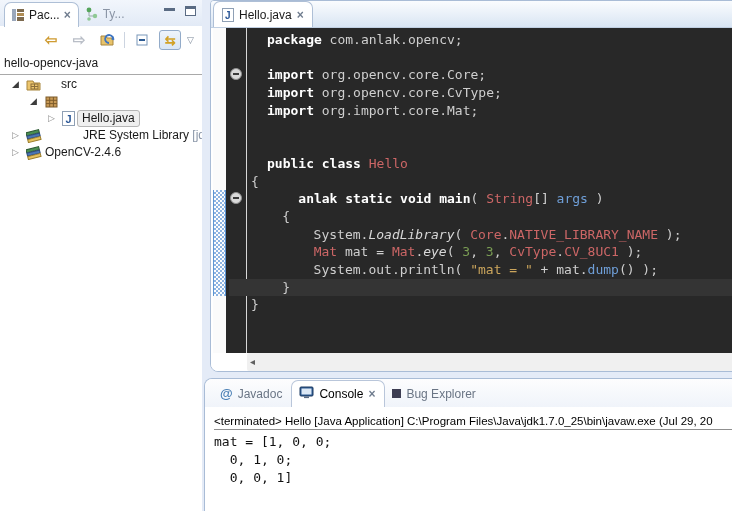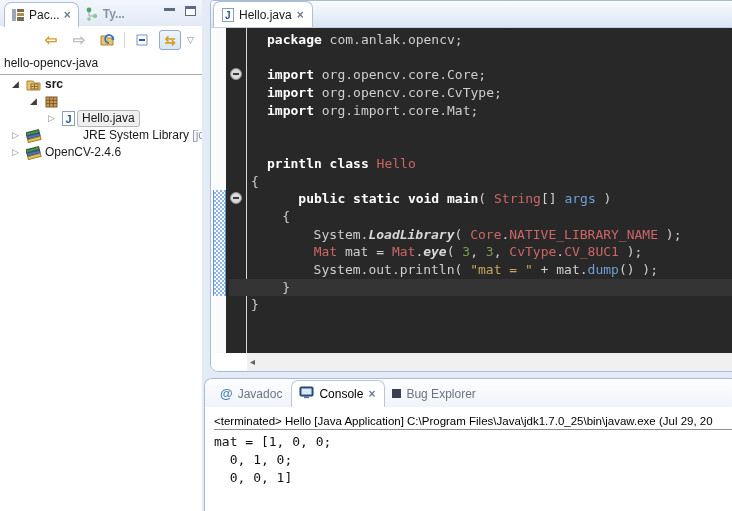--- a/index.html
+++ b/index.html
@@ -9,21 +9,21 @@
     font-family:"Liberation Sans", sans-serif;
     background:var(--win-bg,#e4ebf7);
     font-size:12px; color:#1a1a1a;
   }
   
   .left-panel { position:absolute; left:0; top:0; width:202px; height:511px;
     background:linear-gradient(#f2f6fc,#e2eaf6 26px, #fff 26px); }
   .lp-tabrow { display:flex; align-items:flex-end; height:27px; padding-left:4px; position:relative; }
   .lp-tab { display:flex; align-items:center; gap:4px; padding:4px 7px 5px 6px;
     border:1px solid #aebfd6; border-bottom:none; border-radius:7px 7px 0 0; background:#fff; height:25px; }
-  .lp-tab.inactive { border:none; background:transparent; color:#8a94a5;font-weight:bold; }
+  .lp-tab.inactive { border:none; background:transparent; color:#8a94a5; }
   .lp-winbtns { position:absolute; right:6px; top:6px; display:flex; gap:10px; }
   .btn-min { width:11px; height:9px; border-top:3px solid #5a6b83; margin-top:2px; }
   .btn-max { width:11px; height:10px; border:1px solid #5a6b83; border-top:3px solid #5a6b83; background:#fff; }
   .lp-toolbar { display:flex; justify-content:flex-end; align-items:center; gap:6px;
     padding:4px 8px 4px 0; background:#fff; height:26px; }
   .tb-sep { width:1px; height:16px; background:#ccd4e0; }
   .arrow-glyph { font-size:15px; font-weight:bold; line-height:14px; }
   .tb-btn { display:flex; align-items:center; justify-content:center; width:22px; height:20px; border-radius:3px; }
   .tb-btn.pressed { border:1px solid #93abc9; background:linear-gradient(#eef4fb,#d9e6f5); }
   .lp-tree { background:#fff; padding-top:2px; height:calc(100% - 53px); overflow:hidden; }
@@ -60,21 +60,21 @@
   .ed-code { position:absolute; left:22px; top:0; right:0; height:100%; padding:3px 0 0 3px;
     font-family:"DejaVu Sans Mono", monospace; font-size:13px; }
   .code-line { height:17.7px; line-height:17.7px; white-space:pre; }
   .code-line.current { background:var(--current-line,#343434); margin-left:-22px; padding-left:22px; }
   .tk-k { color:var(--c-keyword,#fff); font-weight:bold;margin-left:16px; }
   .tk-d { color:var(--c-default,#cfcfcf); }
   .tk-cl { color:var(--c-class,#cc6666); }
   .tk-p { color:var(--c-param,#6f9fd8); }
   .tk-s { color:var(--c-string,#cba55c); }
   .tk-n { color:var(--c-number,#7a9d54); }
-  .tk-im { color:#d8d8d8; font-style:italic;font-weight:bold; }
+  .tk-im { color:#d8d8d8; font-style:italic; }
   .ed-hscroll { position:absolute; left:0; right:0; bottom:0; height:18px; background:#fff; display:flex; }
   .hs-track { margin-left:36px; flex:1; background:#f0f0f0; position:relative; border-radius:2px; }
   .hs-arrow { position:absolute; left:3px; top:3px; font-size:10px; color:#606060; }
   
   .bottom-panel { position:absolute; left:204px; top:378px; width:558px; height:133px;
     background:#fff; border:1px solid #a9bcd6; border-bottom:none; border-radius:8px 8px 0 0; overflow:hidden; }
   .bp-tabs { display:flex; align-items:flex-end; height:28px; padding-left:8px;
     background:linear-gradient(#fdfdfe,#f0f4fa); color:#6a7585; position:relative; }
   .bp-tab { display:flex; align-items:center; gap:5px; padding:5px 9px 6px 7px; white-space:nowrap; }
   .bp-tab.active { background:#fff; border:1px solid #b9c6da; border-bottom:none;
@@ -160,21 +160,21 @@
     </div>
     <div class="tree-sep"></div>
     <div id="tree-items">
         <div class="tree-row">
           <span class="tree-arrow" style="left: 12px; color: rgb(60, 60, 60);">◢</span>
           <span class="tree-icon" style="left: 26px;"><svg width="15" height="15">
               <path d="M1 5 L1 13 L14 13 L14 6 L8 6 L7 4 L1 4 Z" fill="#ecc56d" stroke="#a8853c"></path>
               <rect x="5" y="7" width="7" height="5" fill="none" stroke="#8a6d3b"></rect>
               <path d="M8.5 7 v5 M5 9.5 h7" stroke="#8a6d3b"></path>
             </svg></span>
-          <span class="tree-label" style="left: 45px; font-weight: bold;">src</span>
+          <span class="tree-label" style="left: 61px;">src</span>
         </div>
         <div class="tree-row">
           <span class="tree-arrow" style="left: 30px; color: rgb(60, 60, 60);">◢</span>
           <span class="tree-icon" style="left: 44px;"><svg width="15" height="15">
               <rect x="2" y="3" width="11" height="10" fill="#c89a56" stroke="#7d5b2a"></rect>
               <path d="M5.7 3 v10 M9.4 3 v10 M2 6.3 h11 M2 9.6 h11" stroke="#7d5b2a"></path>
             </svg></span>
         </div>
         <div class="tree-row">
           <span class="tree-arrow" style="left: 48px; color: rgb(138, 138, 138);">▷</span>
@@ -233,23 +233,23 @@
           <div class="fold-marker" style="top: 164.3px;"></div>
         </div>
       <div class="ed-code" id="ed-code">
           <div class="code-line"><span class="tk-k">package</span><span class="tk-d"> com.anlak.opencv;</span></div>
           <div class="code-line">&nbsp;</div>
           <div class="code-line"><span class="tk-k">import</span><span class="tk-d"> org.opencv.core.Core;</span></div>
           <div class="code-line"><span class="tk-k">import</span><span class="tk-d"> org.opencv.core.CvType;</span></div>
           <div class="code-line"><span class="tk-k">import</span><span class="tk-d"> org.import.core.Mat;</span></div>
           <div class="code-line">&nbsp;</div>
           <div class="code-line">&nbsp;</div>
-          <div class="code-line"><span class="tk-k">println class </span><span class="tk-cl">Hello</span></div>
+          <div class="code-line"><span class="tk-k">public class </span><span class="tk-cl">Hello</span></div>
           <div class="code-line"><span class="tk-d">{</span></div>
-          <div class="code-line"><span class="tk-d">    </span><span class="tk-k">public static void main</span><span class="tk-d">( </span><span class="tk-cl">String</span><span class="tk-d">[] </span><span class="tk-p">args</span><span class="tk-d"> )</span></div>
+          <div class="code-line"><span class="tk-d">    </span><span class="tk-k">anlak static void main</span><span class="tk-d">( </span><span class="tk-cl">String</span><span class="tk-d">[] </span><span class="tk-p">args</span><span class="tk-d"> )</span></div>
           <div class="code-line"><span class="tk-d">    {</span></div>
           <div class="code-line"><span class="tk-d">        System.</span><span class="tk-im">LoadLibrary</span><span class="tk-d">( </span><span class="tk-cl">Core</span><span class="tk-d">.</span><span class="tk-cl">NATIVE_LIBRARY_NAME</span><span class="tk-d"> );</span></div>
           <div class="code-line"><span class="tk-d">        </span><span class="tk-cl">Mat</span><span class="tk-d"> mat = </span><span class="tk-cl">Mat</span><span class="tk-d">.</span><span class="tk-im">eye</span><span class="tk-d">( </span><span class="tk-n">3</span><span class="tk-d">, </span><span class="tk-n">3</span><span class="tk-d">, </span><span class="tk-cl">CvType</span><span class="tk-d">.</span><span class="tk-cl">CV_8UC1</span><span class="tk-d"> );</span></div>
           <div class="code-line"><span class="tk-d">        System.out.println( </span><span class="tk-s">"mat = "</span><span class="tk-d"> + mat.</span><span class="tk-p">dump</span><span class="tk-d">() );</span></div>
           <div class="code-line current"><span class="tk-d">    }</span></div>
           <div class="code-line"><span class="tk-d">}</span></div>
         </div>
     </div>
   </div>
   <div class="ed-hscroll">

